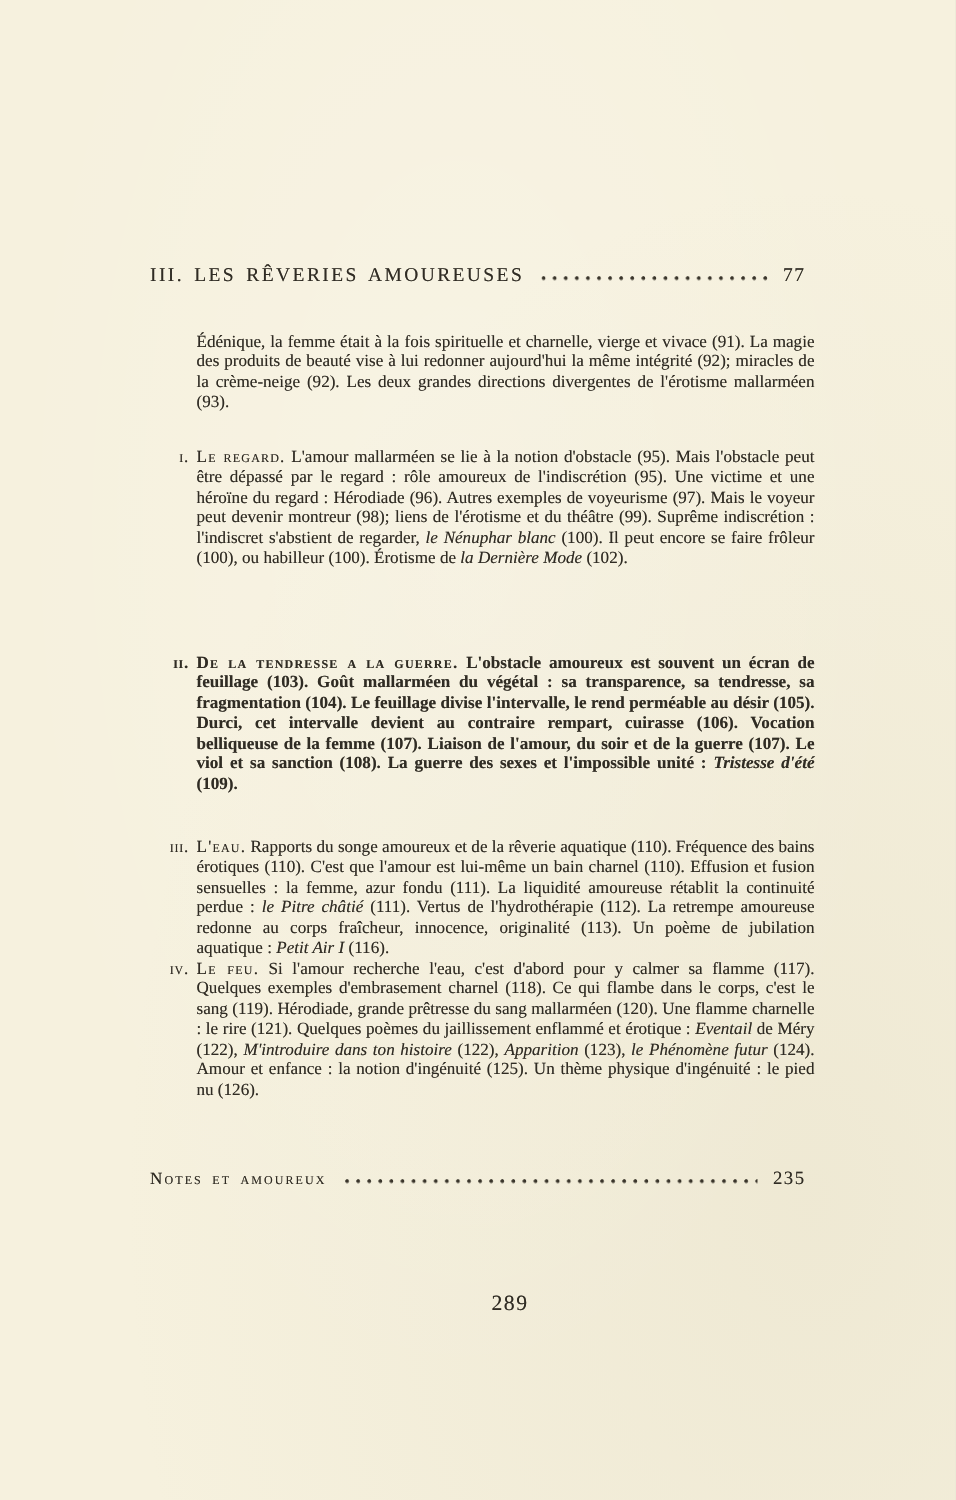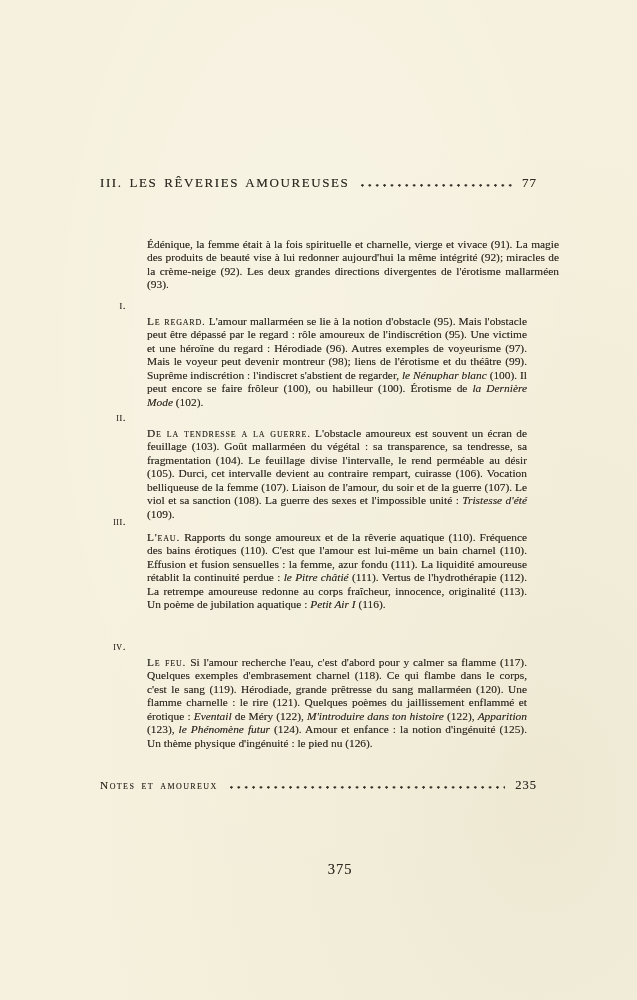--- a/index.html
+++ b/index.html
@@ -47,42 +47,42 @@
     background-size: 7.4px 3px;
     background-repeat: repeat-x;
     background-position: left bottom;
   }
 
   
   .body {
     position: absolute;
     left: 131px;
     width: 412px;
-    margin: 16px;
+    margin: 0;
     font-size: 11.4px;
     line-height: 13.45px;
     text-align: justify;
   }
   .intro { top: 222px; }
 
   .toc-section { position: absolute; left: 131px; width: 412px; }
   .toc-section .body { position: static; width: auto; }
   .numeral {
     position: absolute;
     top: 0;
     right: calc(100% + 5px);
     font-size: 11.4px;
     line-height: 13.45px;
     font-variant: small-caps;
     letter-spacing: 0.5px;
     white-space: nowrap;
   }
   .sec-1 { top: 299px; }
-  .sec-2 { top: 411px; }
-  .sec-3 { top: 515px; }
+  .sec-2 { top: 436px; font-weight: bold; }
+  .sec-3 { top: 559px; }
   .sec-4 { top: 640px; }
 
   .sc { font-variant: small-caps; letter-spacing: 0.8px; }
   .it { font-style: italic; }
 
   
   .notes-row { top: 778px; }
   .notes-title {
     font-size: 11.4px;
     font-variant: small-caps;
@@ -134,15 +134,15 @@
     <span class="numeral">iv.</span>
     <p class="body"><span class="sc">Le feu.</span><span> Si l'amour recherche l'eau, c'est d'abord pour y calmer sa flamme (117). Quelques exemples d'embrasement charnel (118). Ce qui flambe dans le corps, c'est le sang (119). Hérodiade, grande prêtresse du sang mallarméen (120). Une flamme charnelle : le rire (121). Quelques poèmes du jaillissement enflammé et érotique : </span><span class="it">Eventail</span><span> de Méry (122), </span><span class="it">M'introduire dans ton histoire</span><span> (122), </span><span class="it">Apparition</span><span> (123), </span><span class="it">le Phénomène futur</span><span> (124). Amour et enfance : la notion d'ingénuité (125). Un thème physique d'ingénuité : le pied nu (126).</span></p>
   </div>
 
   <div class="toc-row notes-row">
     <span class="notes-title">Notes et amoureux</span>
     <span class="leader"></span>
     <span class="notes-page">235</span>
   </div>
 
-  <div class="folio">375</div>
+  <div class="folio">289</div>
 
 </div>
 
 </body></html>

